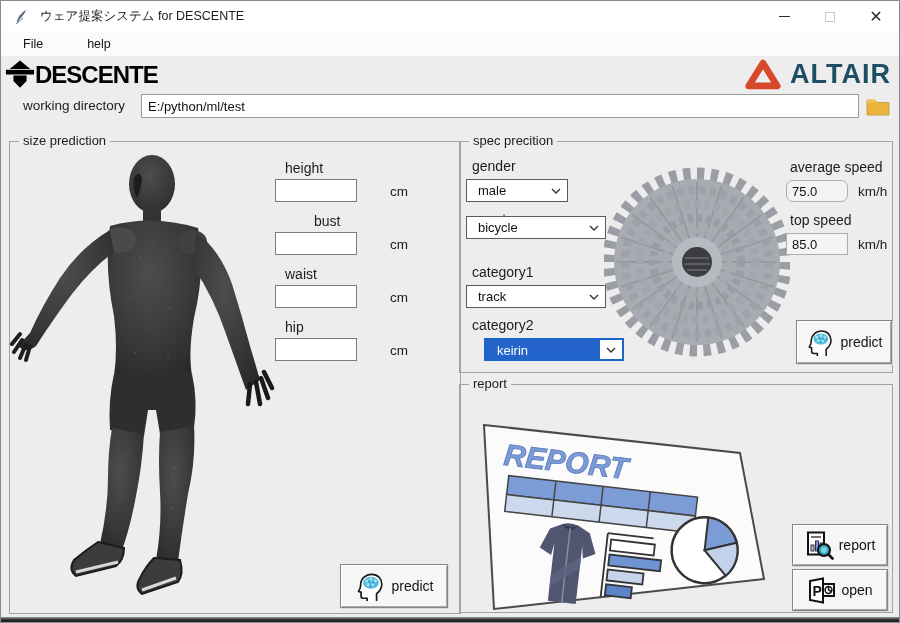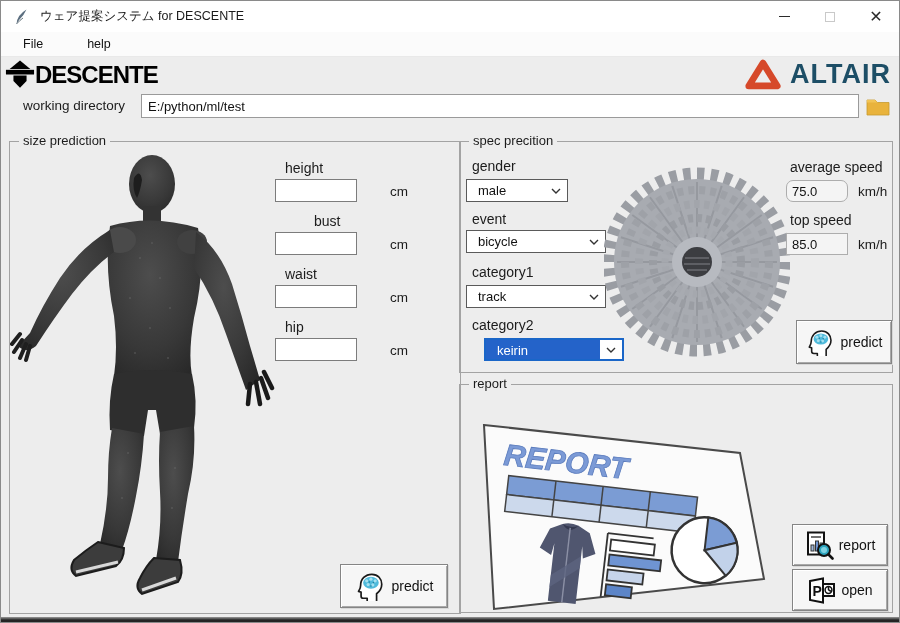--- a/index.html
+++ b/index.html
@@ -214,21 +214,21 @@
     <div class="combo" style="left:6px; top:37px; width:102px;">
       <span class="txt">male</span>
       <span class="arrow">
           <svg width="10" height="6" viewBox="0 0 10 6">
             <polyline points="1,1 5,5 9,1" fill="none" stroke="#333" stroke-width="1.4"></polyline>
           </svg>
         </span>
     </div>
 
     <span class="field-label" style="left:12px; top:69px;">event</span>
-    <div class="combo" style="left:6px; top:88px; width:140px;justify-content:center;">
+    <div class="combo" style="left:6px; top:74px; width:140px;justify-content:center;">
       <span class="txt">bicycle</span>
       <span class="arrow">
           <svg width="10" height="6" viewBox="0 0 10 6">
             <polyline points="1,1 5,5 9,1" fill="none" stroke="#333" stroke-width="1.4"></polyline>
           </svg>
         </span>
     </div>
 
     <span class="field-label" style="left:12px; top:122px;">category1</span>
     <div class="combo" style="left:6px; top:143px; width:140px;">

